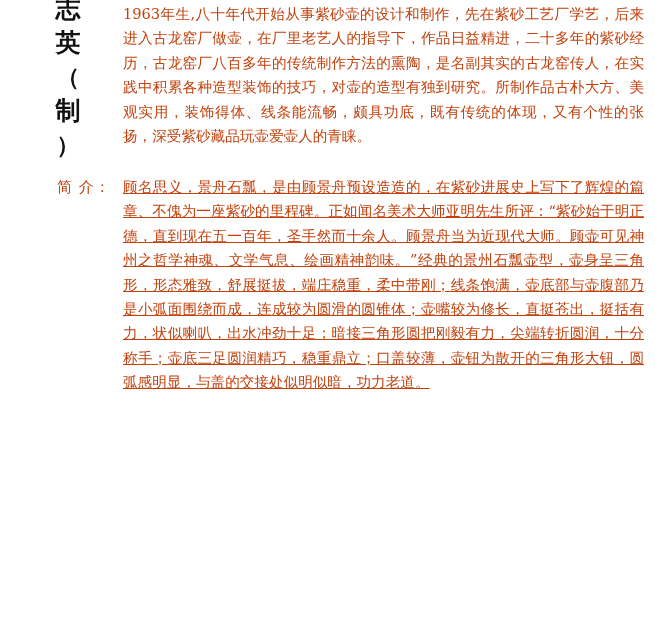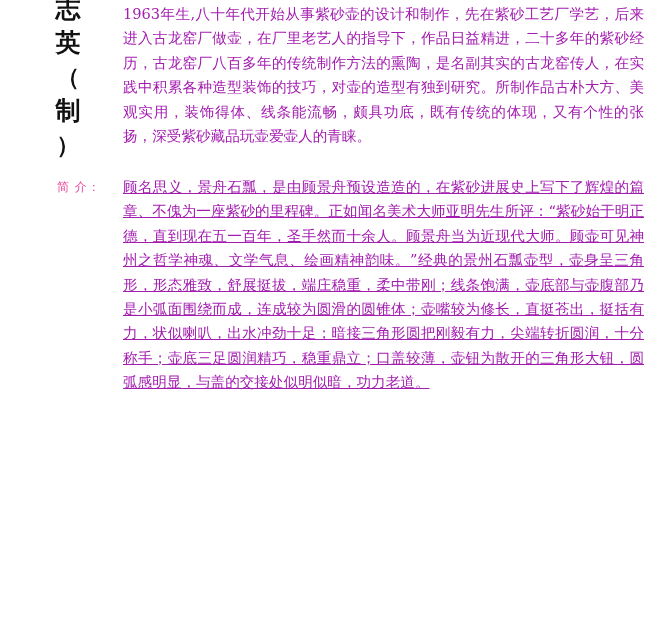--- a/index.html
+++ b/index.html
@@ -37,40 +37,40 @@
   .seal-column span {
     display: block;
   }
   .seal-paren {
     font-size: 23px;
   }
 
   
   .para {
     position: absolute;
-    color: #a21caf;
+    color: #c2410c;
     font-family: "DejaVu Serif", "Liberation Serif", serif;
     font-size: 14.6px;
     line-height: 24.4px;
     text-align: justify;
     text-justify: inter-ideograph;
   }
   #bio-text {
     left: 123px;
     top: 2px;
     width: 521px;
   }
   #intro-label {
     position: absolute;
     left: 57px;
     top: 175px;
     width: 60px;
-    color: #ec4899;
+    color: #c2410c;
     font-family: "DejaVu Serif", "Liberation Serif", serif;
-    font-size: 12px;
+    font-size: 15px;
     line-height: 24.4px;
     letter-spacing: 1px;
   }
   #intro-text {
     left: 123px;
     top: 175px;
     width: 521px;
     text-decoration: underline;
   }
 

